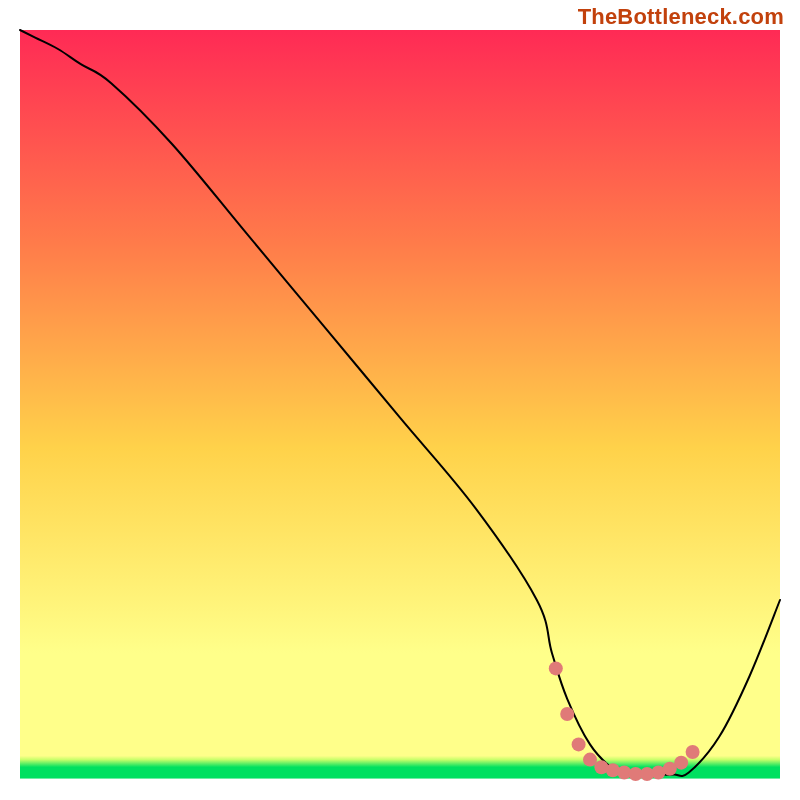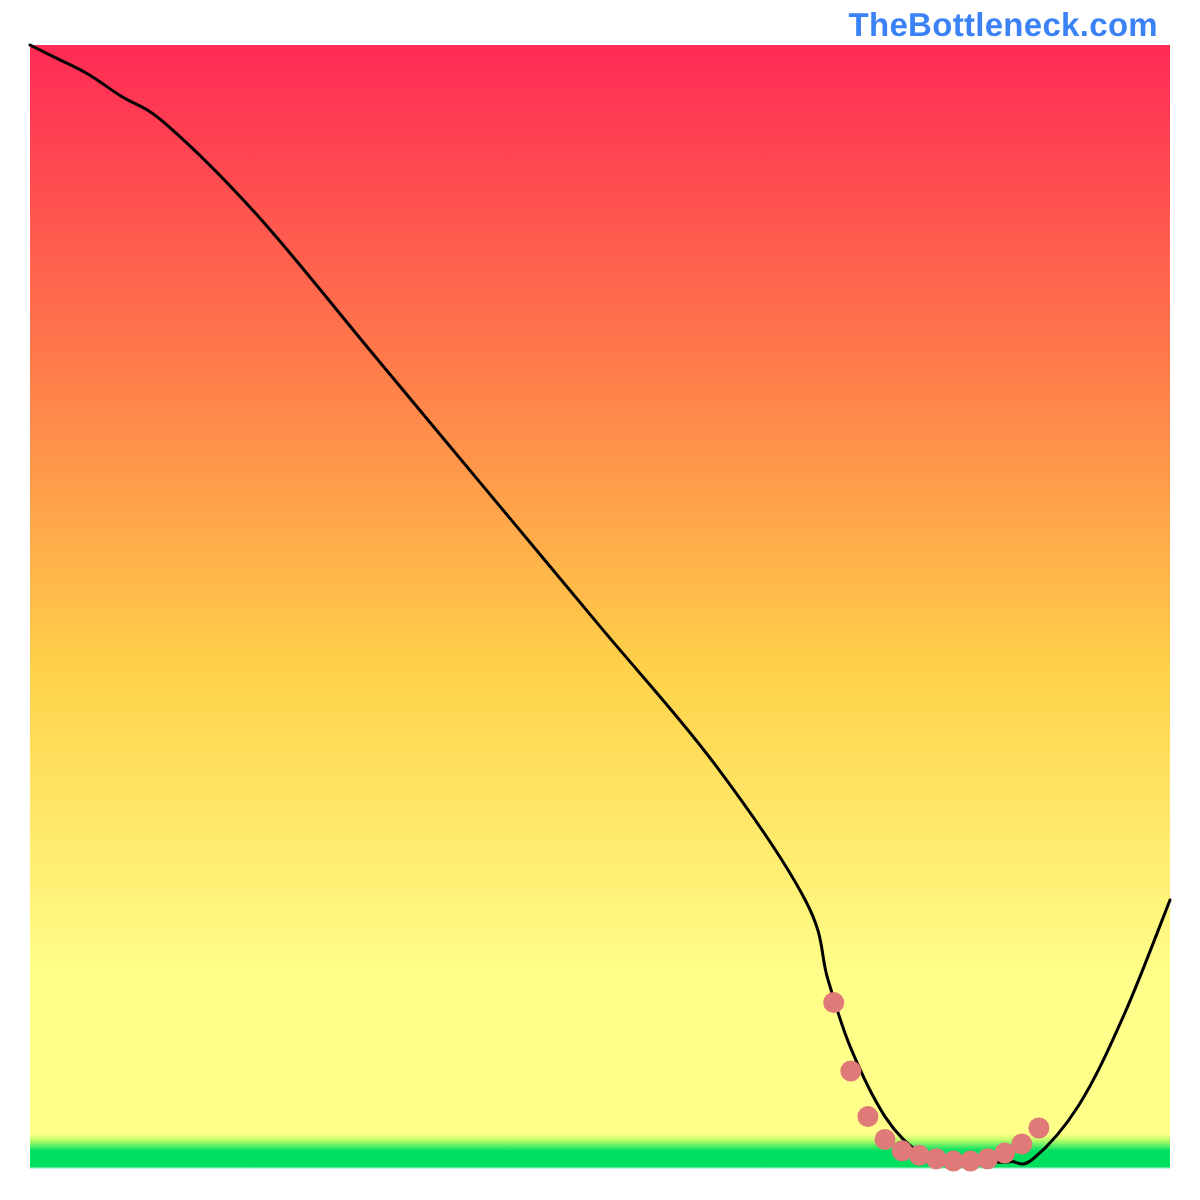--- a/index.html
+++ b/index.html
@@ -12,24 +12,24 @@
     font-family: Arial, Helvetica, sans-serif;
   }
   .stage {
     position: relative;
     width: 800px;
     height: 800px;
   }
   .watermark {
     position: absolute;
     top: 4px;
-    right: 28px;
+    right: 16px;
     font-size: 22px;
     font-weight: 600;
-    color: #3b82f6;
+    color: #c2410c;
     letter-spacing: 0.2px;
     z-index: 5;
     pointer-events: none;
   }
   svg.plot {
     position: absolute;
     left: 0;
     top: 0;
     width: 800px;
     height: 800px;

